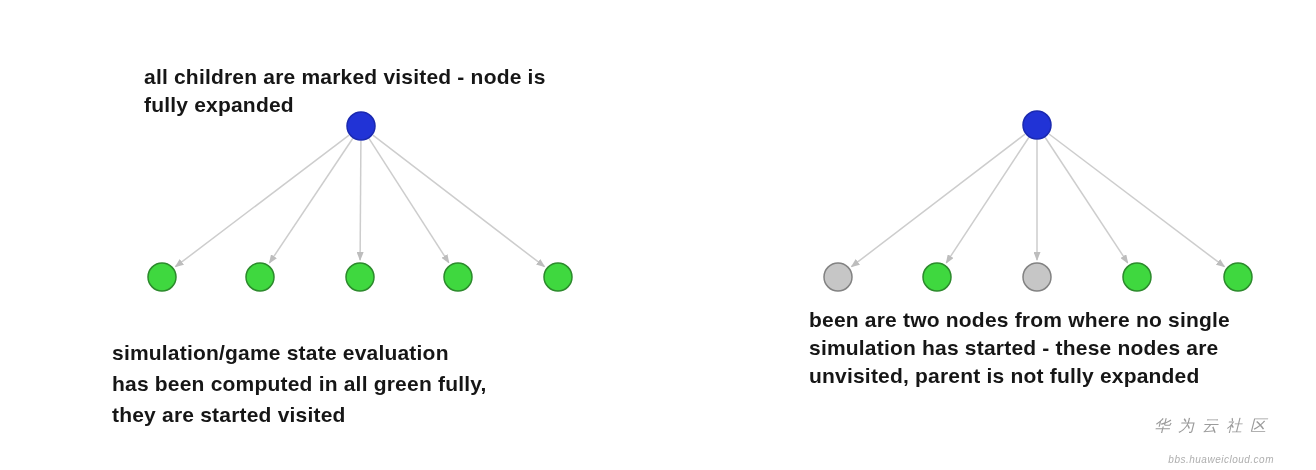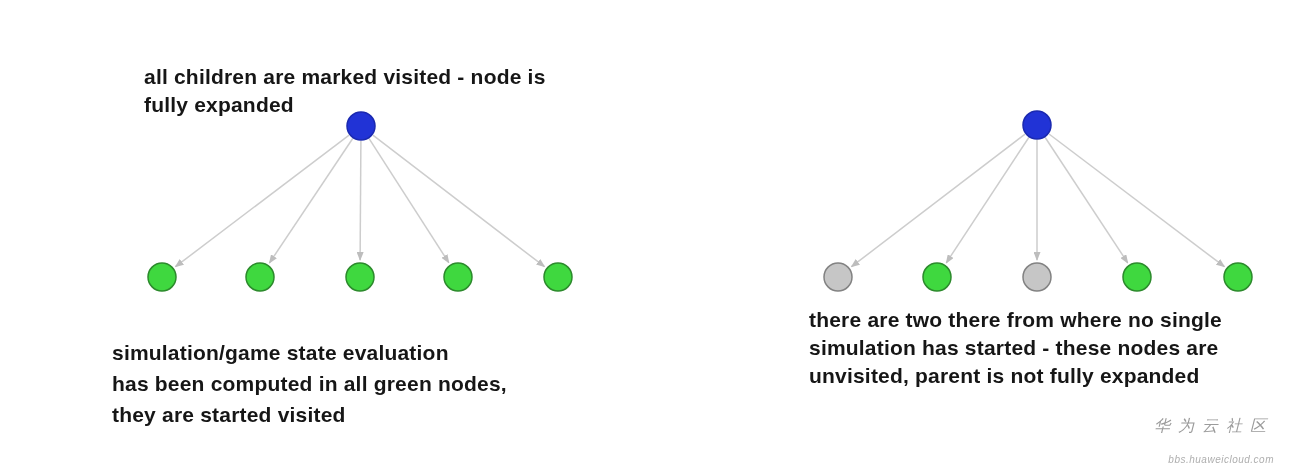--- a/index.html
+++ b/index.html
@@ -100,26 +100,26 @@
       <circle cx="1238" cy="277" r="14" fill="#3fd83f" stroke="#2c8a2c" stroke-width="1.5"></circle>
     </svg>
 
   <div class="note note-left-top">
     <div>all children are marked visited - node is</div>
     <div>fully expanded</div>
   </div>
 
   <div class="note note-left-bottom">
     <div>simulation/game state evaluation</div>
-    <div>has been computed in all green nodes,</div>
+    <div>has been computed in all green fully,</div>
     <div>they are started visited</div>
   </div>
 
   <div class="note note-right-bottom">
-    <div>there are two there from where no single</div>
+    <div>been are two nodes from where no single</div>
     <div>simulation has started - these nodes are</div>
     <div>unvisited, parent is not fully expanded</div>
   </div>
 
   <div class="watermark">
     <div class="watermark-title">华为云社区</div>
     <div class="watermark-sub">bbs.huaweicloud.com</div>
   </div>
 
 </div>

